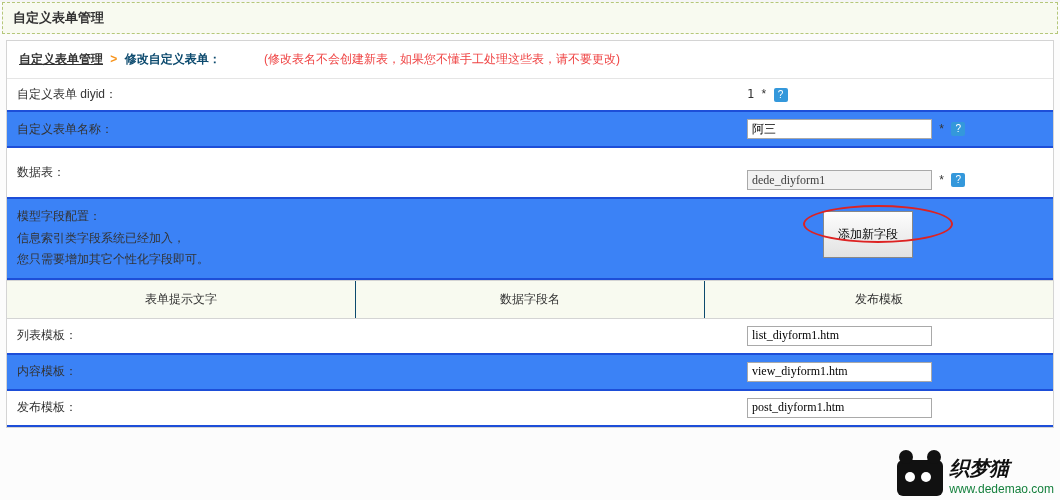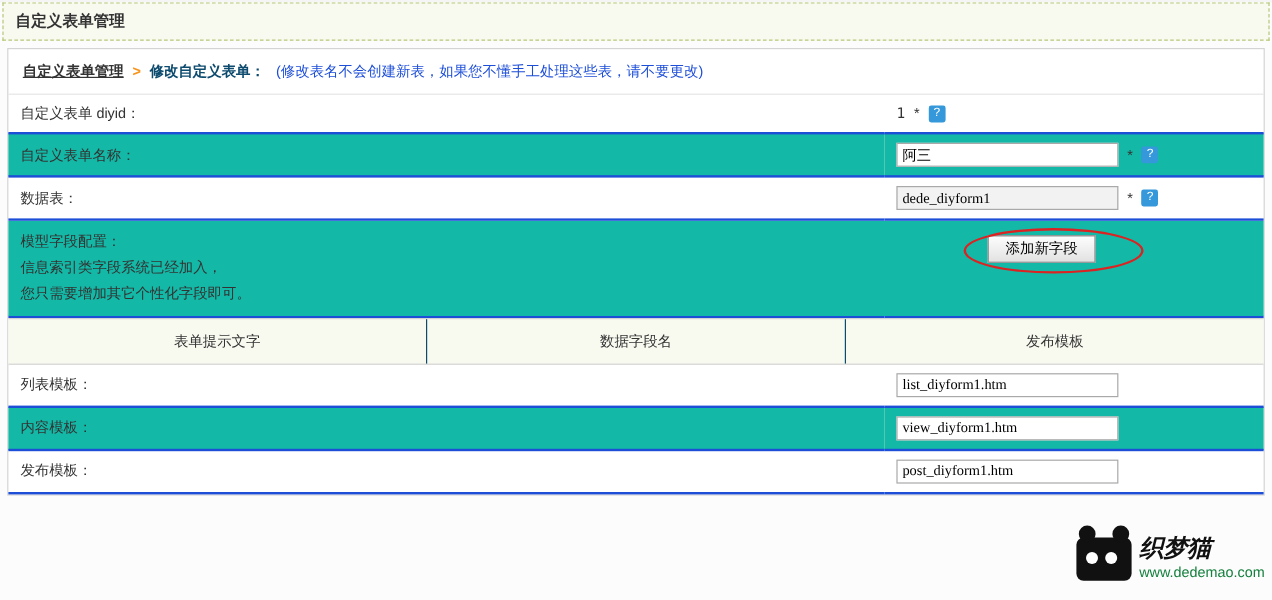--- a/index.html
+++ b/index.html
@@ -5,43 +5,43 @@
 * { box-sizing: border-box; margin: 0; padding: 0; }
 body { font-family: "Microsoft YaHei", SimSun, Arial, sans-serif; font-size: 12px; background: #f5f5f5; color: #333; }
 .container { width: 1060px; height: 500px; background: #fcfcfc; position: relative; }
 .header-panel { border: 1px dashed #b5c77a; background: #f8faf0; margin: 2px; padding: 6px 10px; }
 .header-panel h3 { font-size: 13px; font-weight: bold; }
 .main-panel { margin: 6px 6px 0 6px; border: 1px solid #d4d4d4; background: #fff; }
 .breadcrumb-row { padding: 10px 12px; border-bottom: 1px solid #e5e5e5; color: #444; }
 .breadcrumb-row .bc-link { font-weight: bold; text-decoration: underline; color: #333; cursor: pointer; }
 .breadcrumb-row .bc-sep { color: #f7941d; font-weight: bold; padding: 0 4px; }
 .breadcrumb-row .bc-current { color: #0c4a6e; font-weight: bold; }
-.breadcrumb-row .bc-note { color: #1d4ed8; padding-left: 6px; }
+.breadcrumb-row .bc-note { color: #ef4444; padding-left: 6px; margin-left: 34px; }
 table.form-table { width: 100%; border-collapse: collapse; }
 table.form-table td { padding: 7px 10px; border-bottom: 2px solid #1d4ed8; vertical-align: middle; }
-table.form-table tr.alt td { background: #14b8a6; }
+table.form-table tr.alt td { background: #3b82f6; }
 td.label-cell { width: 730px; }
 td.value-cell { }
 .static-val { font-family: monospace; }
 .req-star { color: #333; padding: 0 4px; }
 .help-icon { display: inline-block; width: 14px; height: 14px; background: #3498db; color: #fff; border-radius: 2px; font-size: 10px; text-align: center; line-height: 14px; cursor: pointer; vertical-align: middle; }
 input[type="text"] { border: 1px solid #a9a9a9; padding: 2px 4px; font-family: Liberation Serif, serif; font-size: 12px; height: 20px; width: 185px; }
-input[type="text"][disabled] { background: #f2f2f2; color: #000000; }
+input[type="text"][disabled] { background: #f2f2f2; color: #404040; margin-top: 15px; }
 .add-field-row td { position: relative; }
 .add-field-desc { line-height: 1.8; }
 .add-field-btn-wrap { position: absolute; right: 140px; top: 12px; }
 .ellipse { border: 2px solid #d22; border-radius: 50%; width: 150px; height: 38px; position: absolute; left: -20px; top: -6px; pointer-events: none; }
-button.gray-btn { background: linear-gradient(#fdfdfd,#e2e2e2); border: 1px solid #888; padding: 2px 14px; font-size: 12px; cursor: pointer; font-family: inherit; }
+button.gray-btn { background: linear-gradient(#fdfdfd,#e2e2e2); border: 1px solid #888; padding: 14px 14px; font-size: 12px; cursor: pointer; font-family: inherit; }
 .col-headers { display: flex; border-top: 1px solid #d4d4d4; border-bottom: 1px solid #d4d4d4; background: #f8faf0; }
 .col-headers div { flex: 1; text-align: center; padding: 10px 0; font-weight: normal; border-right: 1px solid #0c4a6e; }
 .col-headers div:last-child { border-right: none; }
 .radio-group label { margin-right: 12px; }
 .action-row { text-align: center; padding: 14px 0; border-top: 1px solid #eaeaea; background: #fdfdfd; }
 .action-row button { margin: 0 80px; padding: 3px 18px; }
-.watermark { position: absolute; right: 6px; bottom: 18px; display: flex; align-items: flex-end; gap: 6px; }
+.watermark { position: absolute; right: 6px; bottom: 6px; display: flex; align-items: flex-end; gap: 6px; }
 .wm-logo { width: 46px; height: 36px; background: #111; border-radius: 6px; position: relative; }
 .wm-logo::before, .wm-logo::after { content:""; position:absolute; top:-10px; width:14px; height:14px; background:#111; border-radius:50%; }
 .wm-logo::before { left:2px; } .wm-logo::after { right:2px; }
 .wm-eyes { position:absolute; top:12px; left:8px; display:flex; gap:6px; }
 .wm-eyes span { width:10px; height:10px; background:#fff; border-radius:50%; display:block; }
 .wm-text { text-align: left; }
 .wm-text .t1 { font-size: 20px; font-weight: bold; color:#111; font-style: italic; text-shadow: 1px 1px 0 #fff; }
 .wm-text .t2 { font-size: 12px; color:#15803d; font-weight: normal; }
 </style>
 </head>

